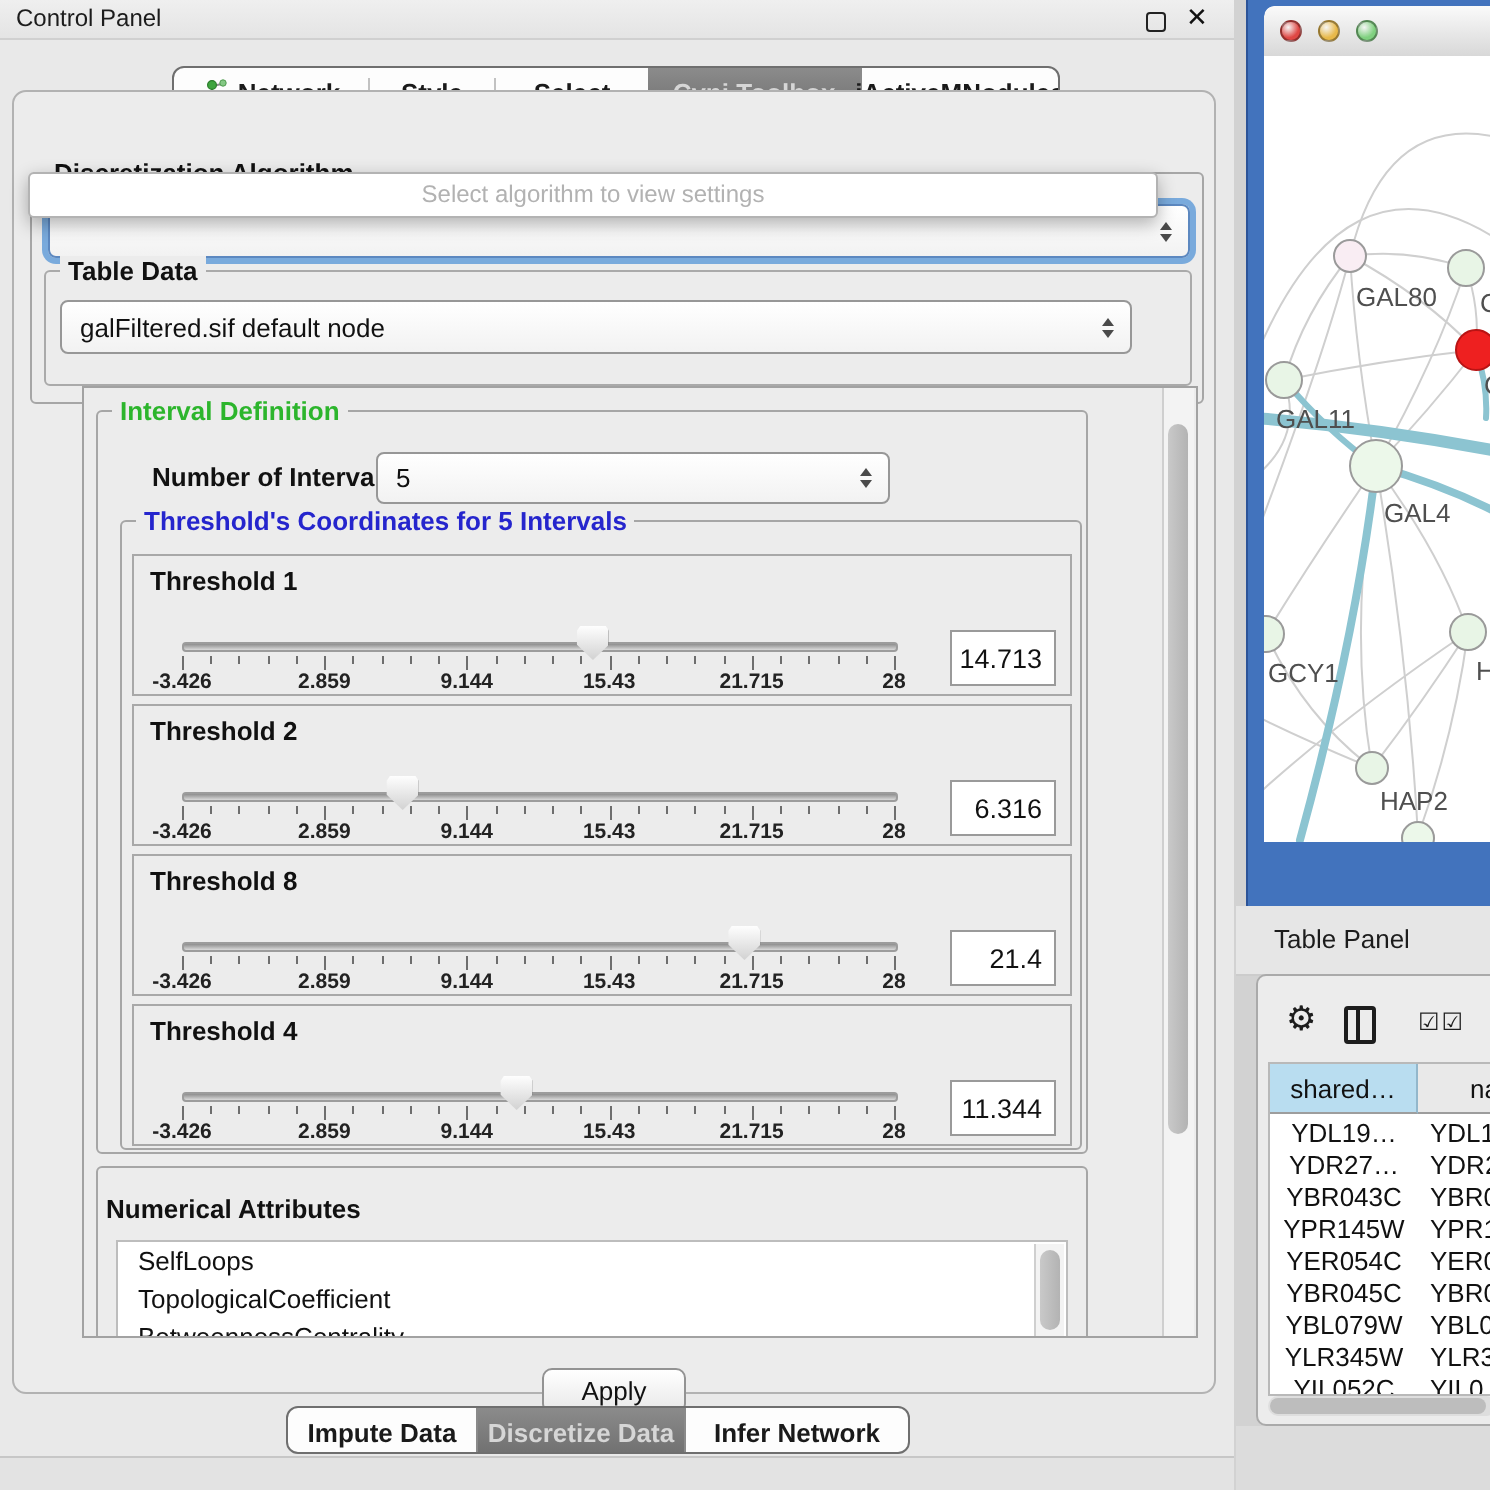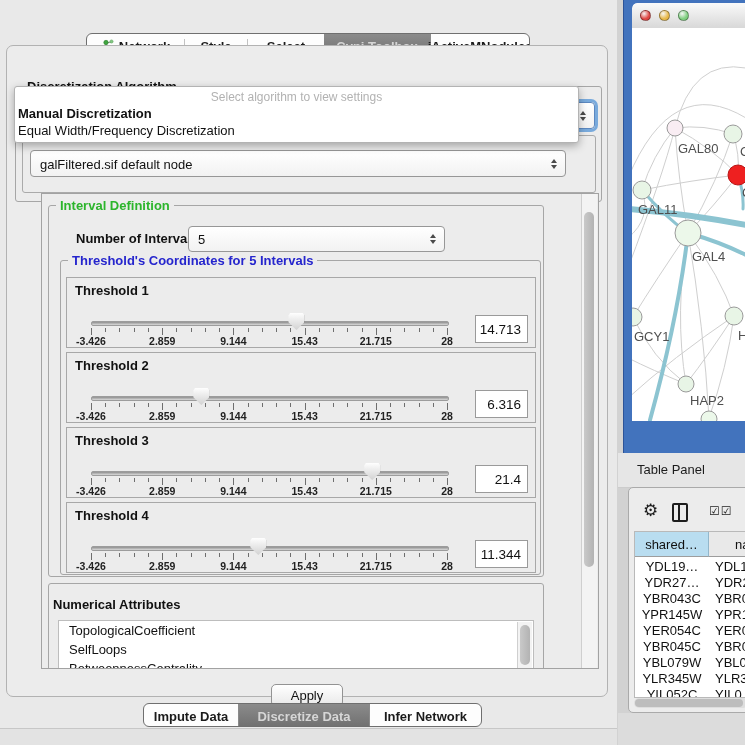--- a/index.html
+++ b/index.html
@@ -112,20 +112,25 @@
   #hsb{position:absolute;left:5px;top:210px;width:114px;height:10px;background:#dedede;border-radius:5px;}
   #hsb div{position:absolute;left:1px;top:1px;width:108px;height:8px;background:#bdbdbd;border-radius:4px;}
   #belowtp{left:618px;top:713px;width:127px;height:32px;background:#dcdcdc;}
 </style>
 </head>
 <body>
 
 <div id="root">
 
   <div id="cp" class="abs">
+    <div id="cp-titlebar" class="abs">
+      <span id="cp-title" class="abs">Control Panel</span>
+      <span class="fico abs"></span>
+      <span class="xico abs">✕</span>
+    </div>
 
     <div id="tabbar" class="abs">
         <div class="tab" style="width: 97px;">
           <span class="tabicon"><svg width="13" height="15" viewBox="0 0 13 15">
               <line x1="5" y1="4" x2="5" y2="11" stroke="#8a8a8a" stroke-width="1"></line>
               <line x1="5" y1="4" x2="10" y2="3" stroke="#8a8a8a" stroke-width="1"></line>
               <circle cx="5" cy="3.5" r="2.2" fill="#3fa53f" stroke="#2c7d2c" stroke-width="0.6"></circle>
               <circle cx="5" cy="11.5" r="2.7" fill="#49b549" stroke="#2c7d2c" stroke-width="0.6"></circle>
               <circle cx="10.5" cy="2.5" r="1.6" fill="#84c884" stroke="#4f9b4f" stroke-width="0.5"></circle>
             </svg></span>
@@ -261,21 +266,21 @@
                     <div class="ticklabel" style="left: 71.2px;">2.859</div>
                     <div class="ticklabel" style="left: 142.4px;">9.144</div>
                     <div class="ticklabel" style="left: 213.6px;">15.43</div>
                     <div class="ticklabel" style="left: 284.8px;">21.715</div>
                     <div class="ticklabel" style="left: 356px;">28</div>
                     <div class="thumb" style="left: 102.359px;"></div>
                   </div>
                   <div class="valbox">6.316</div>
                 </div>
                 <div class="thrpanel" style="top: 166px;">
-                  <div class="thrlabel">Threshold 3</div>
+                  <div class="thrlabel">Threshold 8</div>
                   <div class="sliderzone">
                     <div class="track"></div>
                     <div class="tick" style="left: 0px; top: 16px; height: 7px;"></div>
                     <div class="tick" style="left: 14.24px; top: 16px; height: 4px;"></div>
                     <div class="tick" style="left: 28.48px; top: 16px; height: 4px;"></div>
                     <div class="tick" style="left: 42.72px; top: 16px; height: 4px;"></div>
                     <div class="tick" style="left: 56.96px; top: 16px; height: 4px;"></div>
                     <div class="tick" style="left: 71.2px; top: 16px; height: 7px;"></div>
                     <div class="tick" style="left: 85.44px; top: 16px; height: 4px;"></div>
                     <div class="tick" style="left: 99.68px; top: 16px; height: 4px;"></div>
@@ -348,57 +353,53 @@
                   <div class="valbox">11.344</div>
                 </div>
               </div>
           </div>
         </div>
 
         <div class="grp" style="left:6px;top:389px;width:496px;height:112px;">
           <span class="blabel" style="left:4px;top:13px;">Numerical Attributes</span>
           <div id="attrlist">
 
-          <div class="attritem">TopologicalCoefficient</div>
-              <div class="attritem">SelfLoops</div>
+          <div class="attritem">SelfLoops</div>
+              <div class="attritem">TopologicalCoefficient</div>
               <div class="attritem">BetweennessCentrality</div>
               <div class="vsb-track" style="right:1px;top:1px;width:14px;height:50px;">
               <div class="vsb-thumb" style="left:2px;top:3px;width:10px;height:40px;"></div>
             </div>
             </div>
         </div>
 
         <div class="vsb-track" style="right:1px;top:0;width:15px;height:474px;">
           <div class="vsb-thumb" style="left:2px;top:18px;width:10px;height:355px;"></div>
         </div>
       </div>
 
       <button id="applybtn" class="abs" style="cursor:default;margin-top:12px;">Apply</button>
     </div>
 
     <div id="bottombar" class="abs">
         <div class="tab" style="width: 94px;">
           <span>Impute Data</span>
         </div>
-        <div class="tab sel bl" style="width: 131px;">
+        <div class="tab sel bl" style="width: 104px;">
           <span>Discretize Data</span>
         </div>
         <div class="tab bl" style="width: 112px;">
           <span>Infer Network</span>
         </div>
       </div>
     <div id="cp-bottomline" class="abs"></div>
   </div>
 
   <div id="popup" class="abs">
     <div class="ph">Select algorithm to view settings</div>
-    <div id="popup-options">
-        <div class="popopt bold">Manual Discretization</div>
-        <div class="popopt">Equal Width/Frequency Discretization</div>
-      </div>
   </div>
 
   <div id="netframe" class="abs">
     <div id="netwin" class="abs">
       <div id="nettitle" class="abs">
         <span class="light" id="light0" style="left: 8px; background: radial-gradient(circle at 35% 30%, rgba(255, 255, 255, 0.533), rgb(223, 71, 68) 60%); border: 1px solid rgba(0, 0, 0, 0.35);"></span>
         <span class="light" id="light1" style="left: 27px; background: radial-gradient(circle at 35% 30%, rgba(255, 255, 255, 0.533), rgb(232, 185, 74) 60%); border: 1px solid rgba(0, 0, 0, 0.35);"></span>
         <span class="light" id="light2" style="left: 46px; background: radial-gradient(circle at 35% 30%, rgba(255, 255, 255, 0.533), rgb(127, 208, 127) 60%); border: 1px solid rgba(0, 0, 0, 0.35);"></span>
       </div>
       <div id="netcontent" class="abs">

